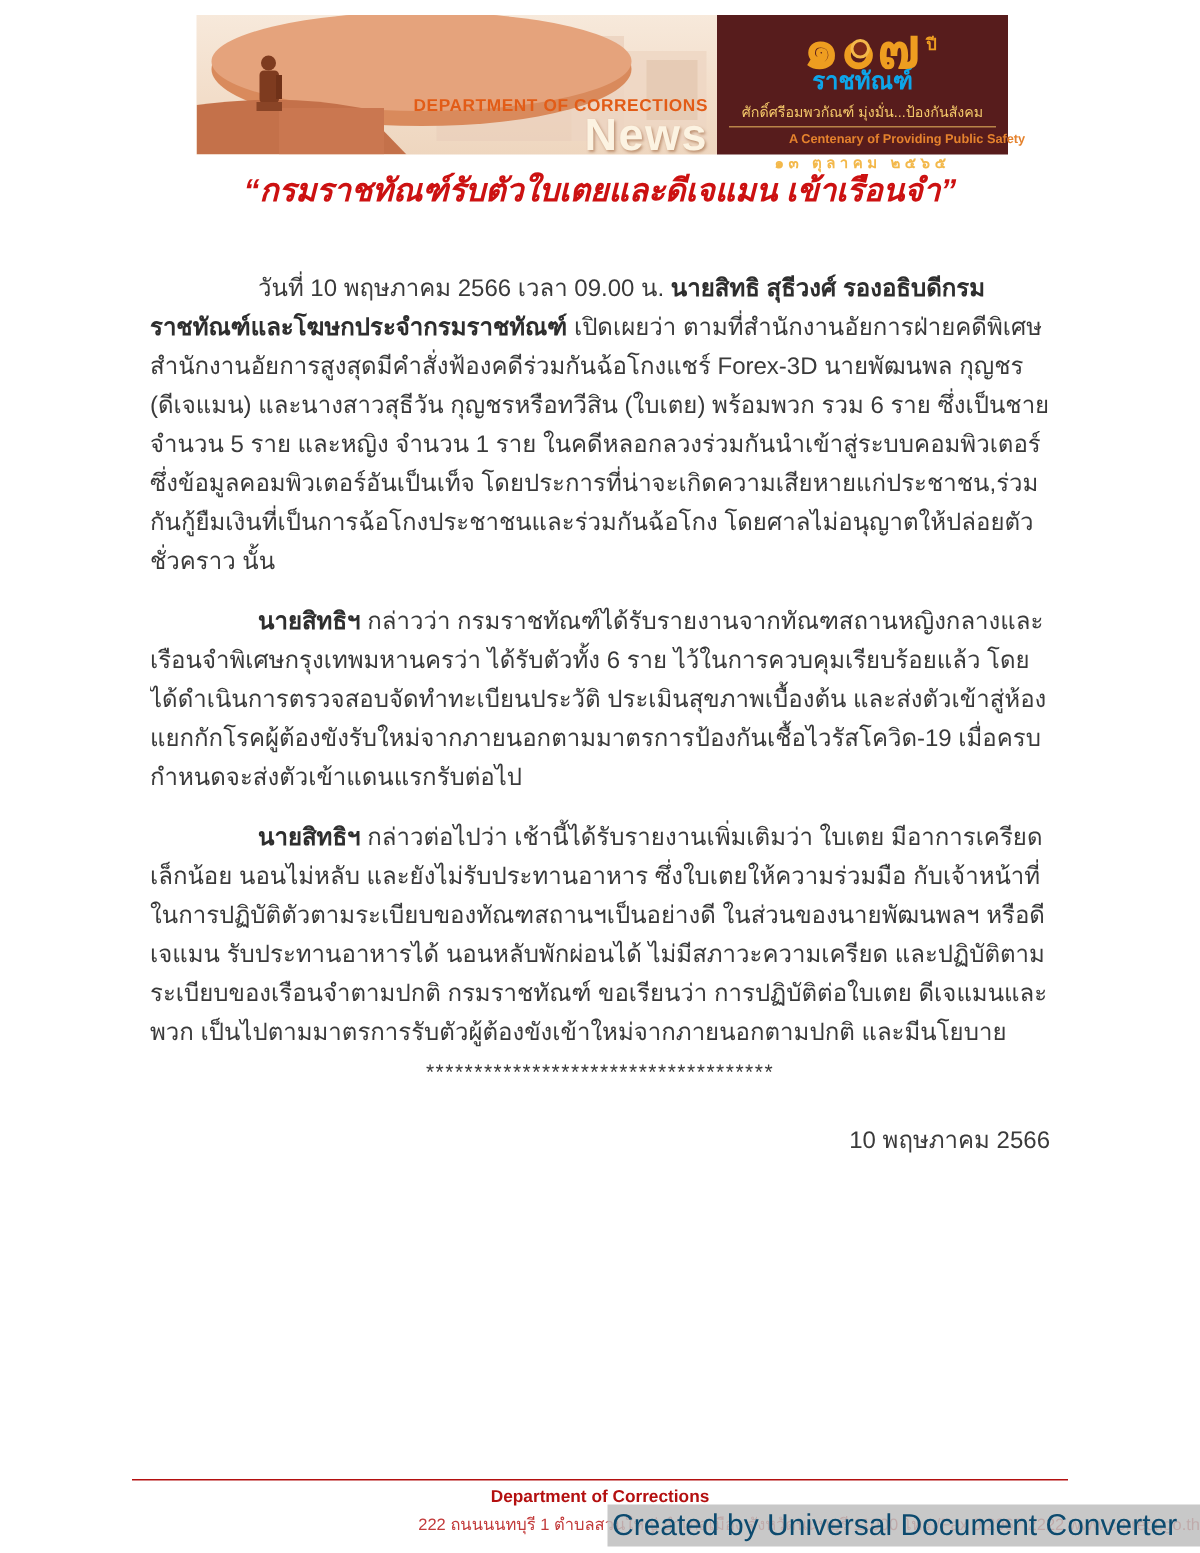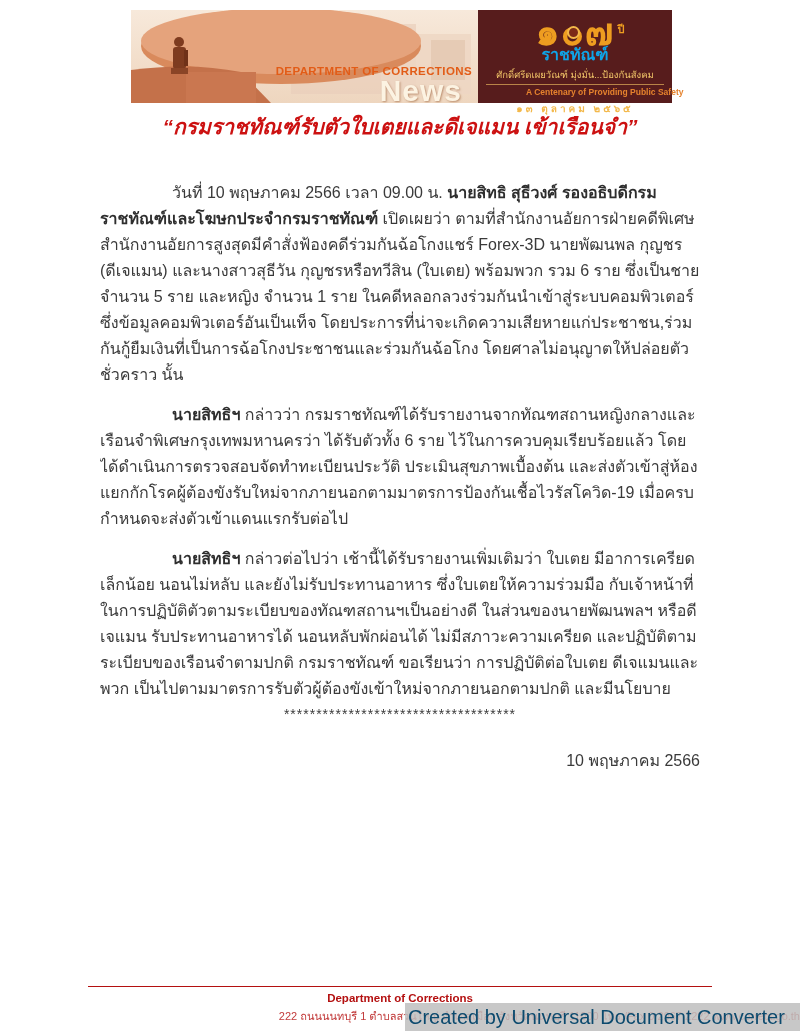--- a/index.html
+++ b/index.html
@@ -6,21 +6,21 @@
   html, body { width: 800px; height: 1035px; background: #ffffff; overflow: hidden; }
   body { font-family: "Liberation Sans", "DejaVu Sans", sans-serif; position: relative; }
 
   
   .banner { position: absolute; left: 131px; top: 10px; width: 541px; height: 93px; display: flex; }
   .banner-left { position: relative; width: 347px; height: 93px; overflow: hidden;
                  background: linear-gradient(180deg, #f7e9db 0%, #f2ddc9 60%, #eed6bf 100%); }
   .banner-left svg { position: absolute; left: 0; top: 0; }
   .dept-label { position: absolute; right: 6px; top: 55px; color: #e25c17; font-weight: bold;
                 font-size: 11.5px; letter-spacing: 0.4px; }
-  .news-label { position: absolute; right: 16px; top: 64px; color: #fcf3e2; font-weight: bold;
+  .news-label { position: absolute; right: 6px; top: 64px; color: #fcf3e2; font-weight: bold;
                 font-size: 30px; letter-spacing: 1px; text-shadow: 1px 1px 2px rgba(150,90,50,.55); }
   .banner-right { position: relative; width: 194px; height: 93px; background: #571c1c;
                   color: #f2b94b; text-align: center; padding-top: 3px; }
   .num-row { position: relative; display: inline-block; font-size: 38px; line-height: 38px;
              font-weight: bold; color: #ee9d20; letter-spacing: 1px;
              font-family: "DejaVu Sans", sans-serif; }
   .num-sup { position: absolute; right: -11px; top: -2px; font-size: 11px; font-weight: bold; color: #ee9d20; }
   .num-seal { position: absolute; left: 50%; top: 13px; width: 13px; height: 13px; margin-left: -8px;
               border: 2px solid #f3b84a; border-radius: 50%; background: #7c2a18; }
   .org-name { font-size: 16px; font-weight: bold; color: #0ea5e9; line-height: 16px; margin-top: -4px; }
@@ -84,21 +84,21 @@
     </svg>
     <div class="dept-label">DEPARTMENT OF CORRECTIONS</div>
     <div class="news-label">News</div>
   </div>
   <div class="banner-right">
     <div class="num-row">
       <span>๑๐๗</span><span class="num-sup">ปี</span>
       <span class="num-seal"></span>
     </div>
     <div class="org-name">ราชทัณฑ์</div>
-    <div class="motto-thai">ศักดิ์ศรีดเผยวัณฑ์ มุ่งมั่น...ป้องกันสังคม</div>
+    <div class="motto-thai">ศักดิ์ศรีอมพวกัณฑ์ มุ่งมั่น...ป้องกันสังคม</div>
     <hr class="banner-hr">
     <div class="motto-en">A Centenary of Providing Public Safety</div>
     <div class="banner-date">๑๓ ตุลาคม ๒๕๖๕</div>
   </div>
 </div>
 
 <div class="doc-title">“กรมราชทัณฑ์รับตัวใบเตยและดีเจแมน เข้าเรือนจำ”</div>
 
 <div class="body-text">
   <p><span>วันที่ 10 พฤษภาคม 2566 เวลา 09.00 น. </span><b>นายสิทธิ สุธีวงศ์ รองอธิบดีกรมราชทัณฑ์และโฆษกประจำกรมราชทัณฑ์</b><span> เปิดเผยว่า ตามที่สำนักงานอัยการฝ่ายคดีพิเศษ สำนักงานอัยการสูงสุดมีคำสั่งฟ้องคดีร่วมกันฉ้อโกงแชร์ Forex-3D นายพัฒนพล กุญชร (ดีเจแมน) และนางสาวสุธีวัน กุญชรหรือทวีสิน (ใบเตย) พร้อมพวก รวม 6 ราย ซึ่งเป็นชาย จำนวน 5 ราย และหญิง จำนวน 1 ราย ในคดีหลอกลวงร่วมกันนำเข้าสู่ระบบคอมพิวเตอร์ ซึ่งข้อมูลคอมพิวเตอร์อันเป็นเท็จ โดยประการที่น่าจะเกิดความเสียหายแก่ประชาชน,ร่วมกันกู้ยืมเงินที่เป็นการฉ้อโกงประชาชนและร่วมกันฉ้อโกง โดยศาลไม่อนุญาตให้ปล่อยตัวชั่วคราว นั้น</span></p>

